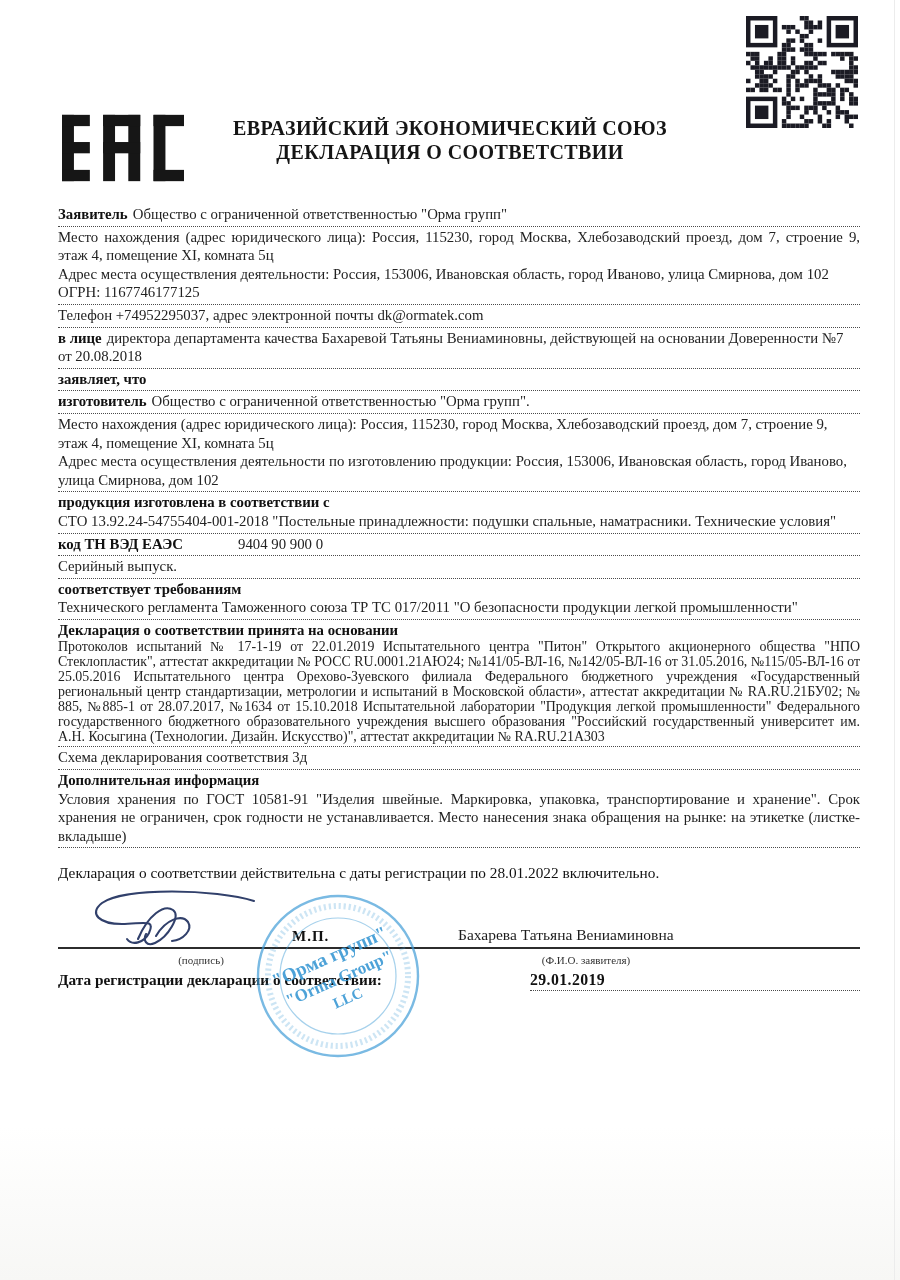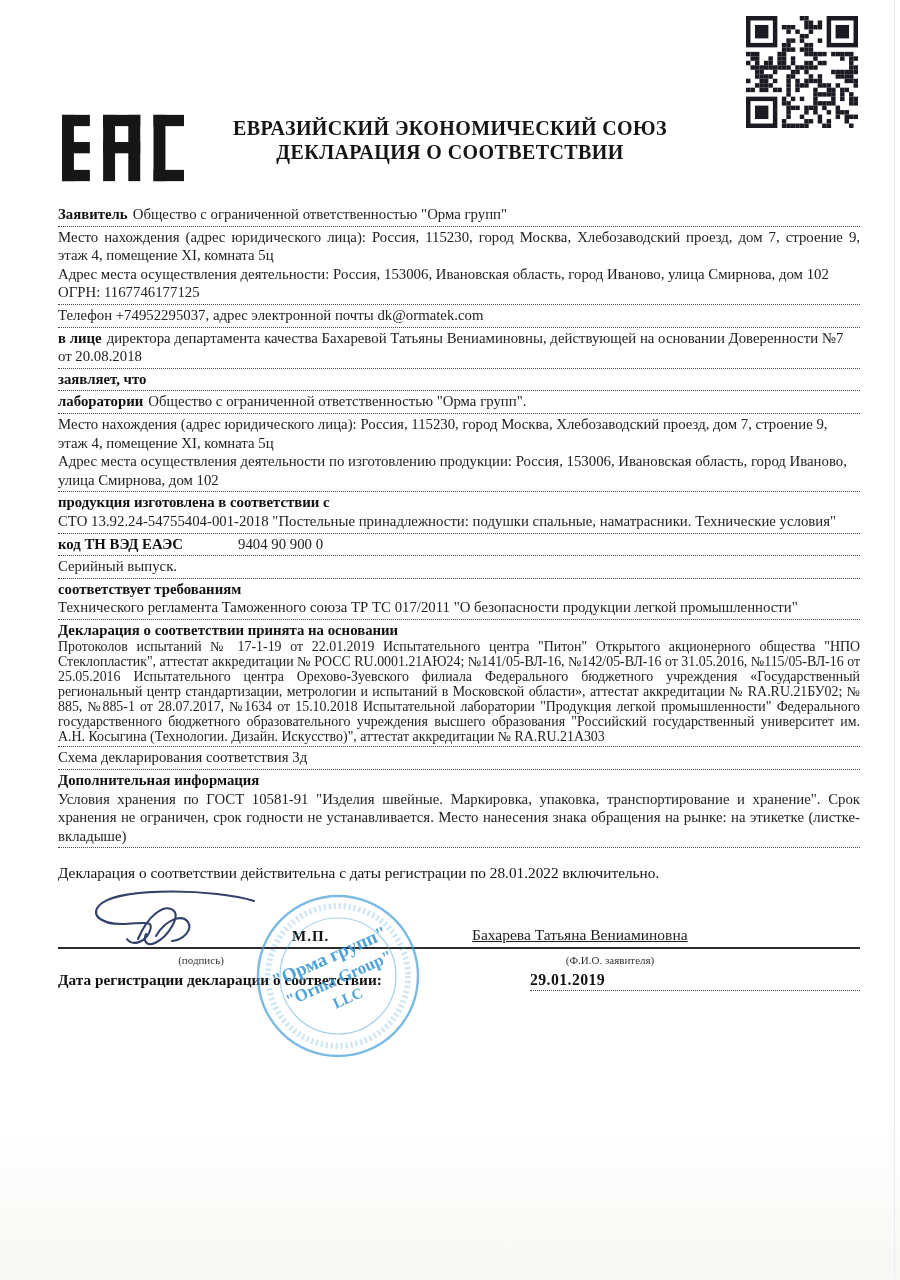--- a/index.html
+++ b/index.html
@@ -19,25 +19,25 @@
   .row p.nj{text-align:left;}
   .lead{font-weight:bold;color:#111;margin-right:5px;}
   .lead-block{font-weight:bold;color:#111;display:block;}
   .tnved-label{font-weight:bold;color:#111;display:inline-block;width:180px;}
   .small-par p{font-size:13.9px;line-height:15px;}
   .validity{margin-top:14px;font-weight:normal;color:#111;font-size:15.3px;padding:2px 0;}
   
   .sig-area{position:relative;margin-top:10px;height:52px;border-bottom:2px solid #2c2c2c;}
   .signature{position:absolute;left:28px;top:-6px;width:175px;height:58px;}
   .mp{position:absolute;left:234px;bottom:1px;font-weight:bold;color:#111;font-size:15px;letter-spacing:1px;}
-  .fio-name{position:absolute;left:414px;bottom:2px;font-size:15.5px;color:#1d1d1d;text-decoration:underline;}
+  .fio-name{position:absolute;left:400px;bottom:2px;font-size:15.5px;color:#1d1d1d;}
   .stamp{position:absolute;left:195px;top:-4px;width:170px;height:170px;z-index:3;pointer-events:none;opacity:.92;}
   .captions{position:relative;height:17px;font-size:11px;color:#333;}
   .cap-sign{position:absolute;left:78px;width:130px;text-align:center;top:2px;}
-  .cap-fio{position:absolute;left:462px;width:180px;text-align:center;top:2px;}
+  .cap-fio{position:absolute;left:438px;width:180px;text-align:center;top:2px;}
   .reg-row{display:grid;grid-template-columns:472px 1fr;margin-top:3px;}
   .reg-label{font-weight:bold;color:#111;font-size:15.3px;line-height:21px;}
   .reg-value{font-weight:bold;color:#111;font-size:15.8px;line-height:21px;border-bottom:1px dotted #4a4a4a;letter-spacing:.4px;}
 </style>
 </head>
 <body>
 
 <div class="page">
   <div class="page-edge"></div>
 
@@ -301,21 +301,21 @@
 
     <div class="row sep">
       <p class="nj"><span class="lead">в лице</span><span>директора департамента качества Бахаревой Татьяны Вениаминовны, действующей на основании Доверенности №7 от 20.08.2018</span></p>
     </div>
 
     <div class="row sep">
       <span class="lead-block">заявляет, что</span>
     </div>
 
     <div class="row sep">
-      <p class="nj"><span class="lead">лаборатории</span><span>Общество с ограниченной ответственностью "Орма групп".</span></p>
+      <p class="nj"><span class="lead">изготовитель</span><span>Общество с ограниченной ответственностью "Орма групп".</span></p>
     </div>
 
     <div class="row sep">
       <p class="nj">Место нахождения (адрес юридического лица): Россия, 115230, город Москва, Хлебозаводский проезд, дом 7, строение 9, этаж 4, помещение XI, комната 5ц</p>
       <p class="nj">Адрес места осуществления деятельности по изготовлению продукции: Россия, 153006, Ивановская область, город Иваново, улица Смирнова, дом 102</p>
     </div>
 
     <div class="row sep">
       <span class="lead-block">продукция изготовлена в соответствии с</span>
       <p>СТО 13.92.24-54755404-001-2018 "Постельные принадлежности: подушки спальные, наматрасники. Технические условия"</p>

